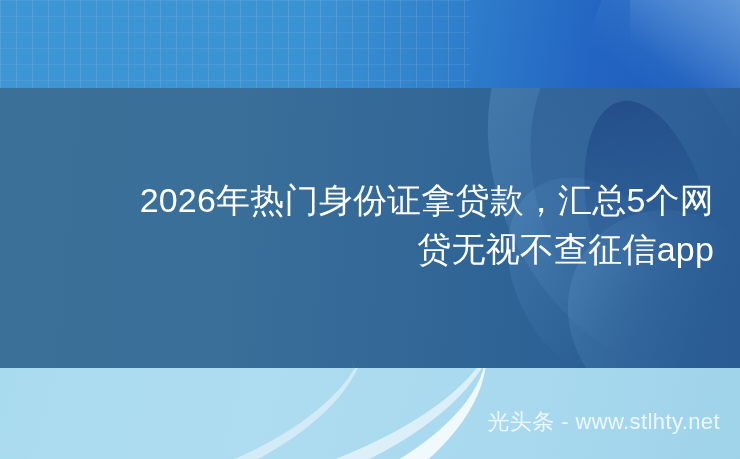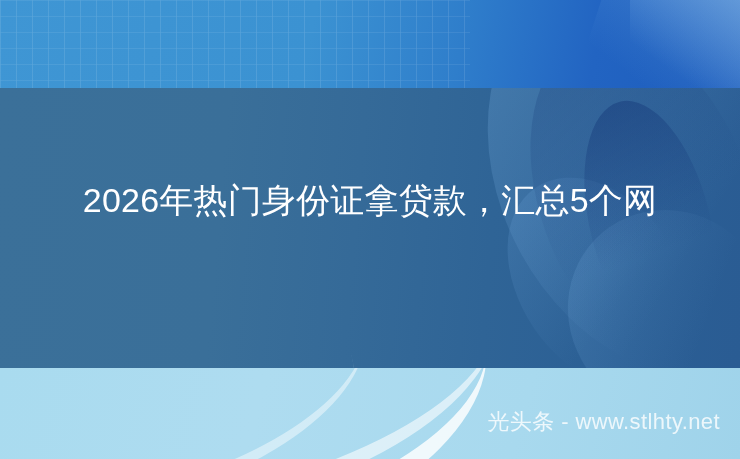--- a/index.html
+++ b/index.html
@@ -217,21 +217,21 @@
     border-bottom-color: rgba(255,255,255,.45);
     transform: rotate(-12deg);
   }
 
   
   .title-block {
     position: absolute;
     left: 0;
     top: 176px;
     width: 740px;
-    text-align: center;
+    text-align: right;
     padding: 0 26px;
     box-sizing: border-box;
     z-index: 6;
   }
   .title-line {
     color: #ffffff;
     font-size: 34px;
     line-height: 49px;
     font-weight: 400;
     letter-spacing: .2px;
@@ -274,17 +274,18 @@
   </div>
 
   <div class="band-bottom">
     <div class="swoosh-b1"></div>
     <div class="swoosh-b2"></div>
     <div class="swoosh-b3"></div>
   </div>
 
   <div class="title-block">
     <div class="title-line">2026年热门身份证拿贷款，汇总5个网</div>
+    <div class="title-line">贷无视不查征信app</div>
   </div>
 
   <div class="watermark">光头条 - www.stlhty.net</div>
 
 </div>
 
 </body></html>

